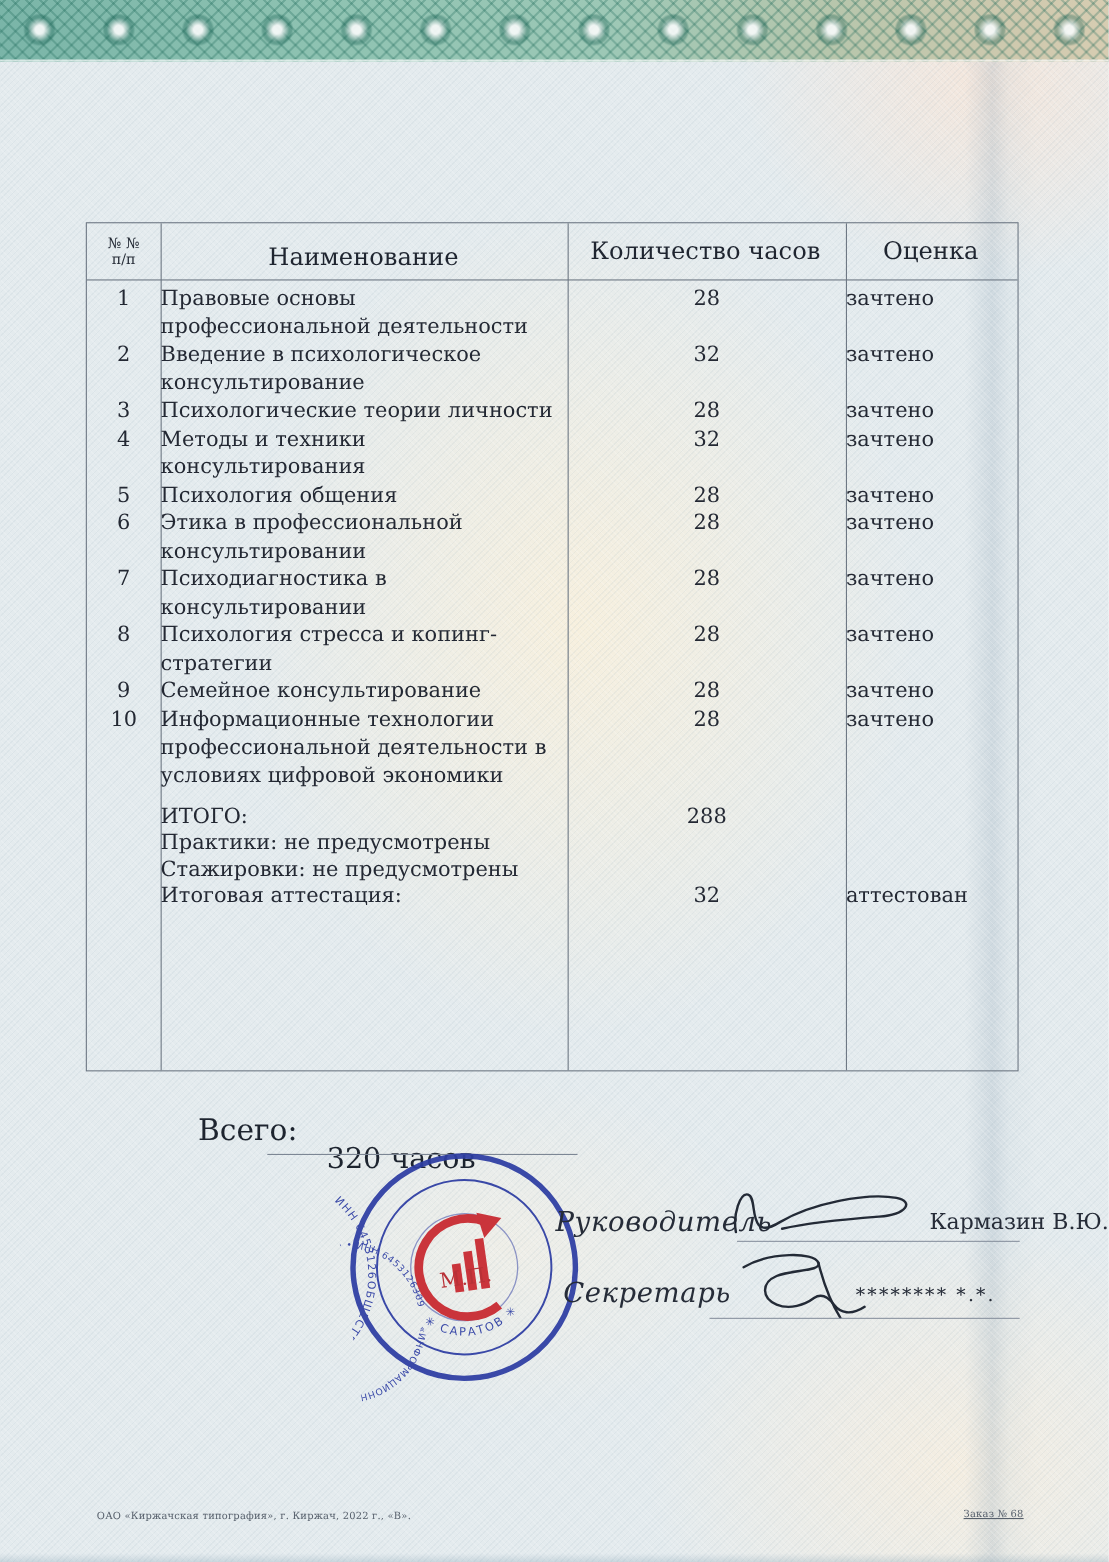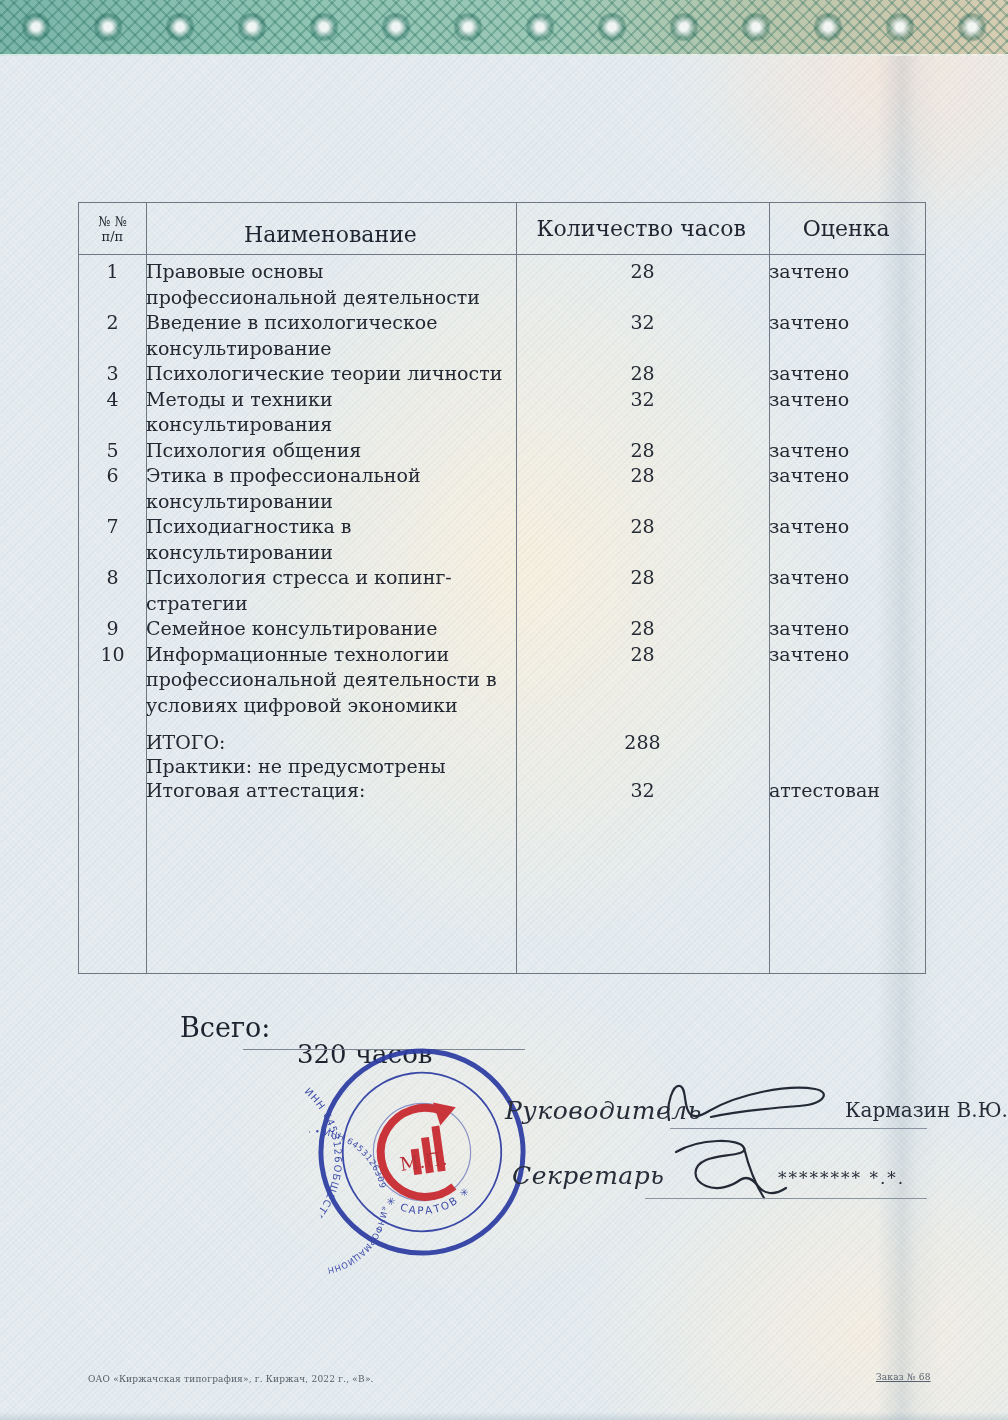--- a/index.html
+++ b/index.html
@@ -186,20 +186,26 @@
             <td class="c-grade"></td>
           </tr>
           <tr class="summary">
             <td class="c-num"></td>
             <td class="c-name">Практики: не предусмотрены</td>
             <td class="c-hours"></td>
             <td class="c-grade"></td>
           </tr>
           <tr class="summary">
             <td class="c-num"></td>
+            <td class="c-name">Стажировки: не предусмотрены</td>
+            <td class="c-hours"></td>
+            <td class="c-grade"></td>
+          </tr>
+          <tr class="summary">
+            <td class="c-num"></td>
             <td class="c-name">Итоговая аттестация:</td>
             <td class="c-hours">32</td>
             <td class="c-grade">аттестован</td>
           </tr>
         </tbody>
     </table>
   </div>
 
   <div class="total-label">Всего:</div>
   <div class="total-value">320 часов</div>

